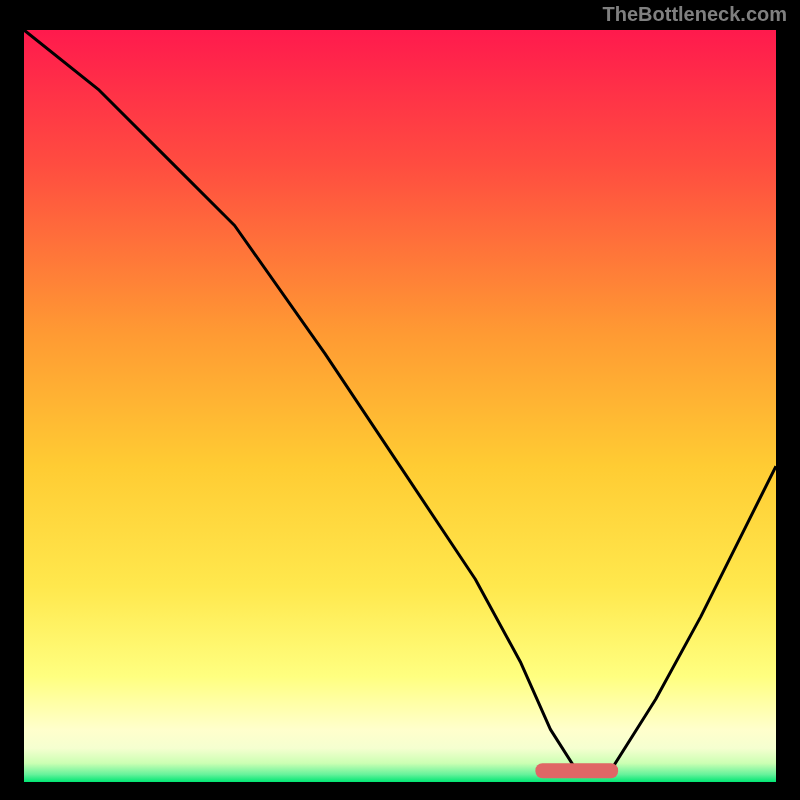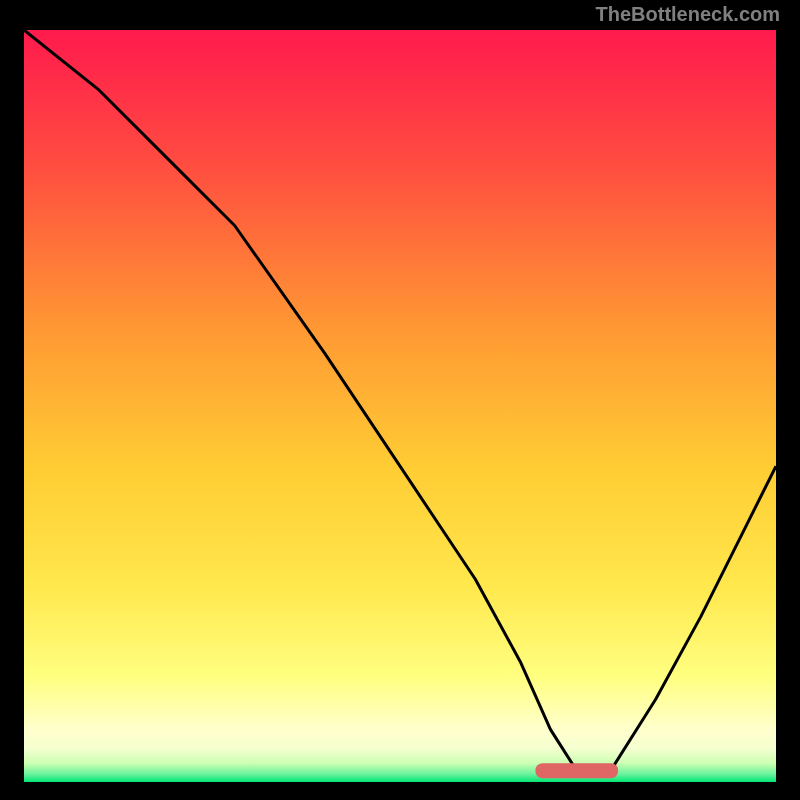--- a/index.html
+++ b/index.html
@@ -1,18 +1,18 @@
 <!DOCTYPE html>
 <html><head>
 <meta charset="utf-8">
 <style>
   html,body{margin:0;padding:0;width:800px;height:800px;background:#000;overflow:hidden}
   .frame{position:absolute;left:24px;top:30px;width:752px;height:752px;background:#000}
   .plot{position:absolute;left:0;top:0;width:752px;height:752px}
-  .watermark{position:absolute;right:20px;top:4px;font:600 20px/1 Arial,Helvetica,sans-serif;color:#808080;letter-spacing:0}
+  .watermark{position:absolute;right:13px;top:4px;font:600 20px/1 Arial,Helvetica,sans-serif;color:#808080;letter-spacing:0}
   svg{display:block}
 </style>
 </head>
 <body>
 
 <div class="watermark">TheBottleneck.com</div>
 
 <div class="frame">
   <svg class="plot" viewBox="0 0 752 752" preserveAspectRatio="none">
     <defs>

